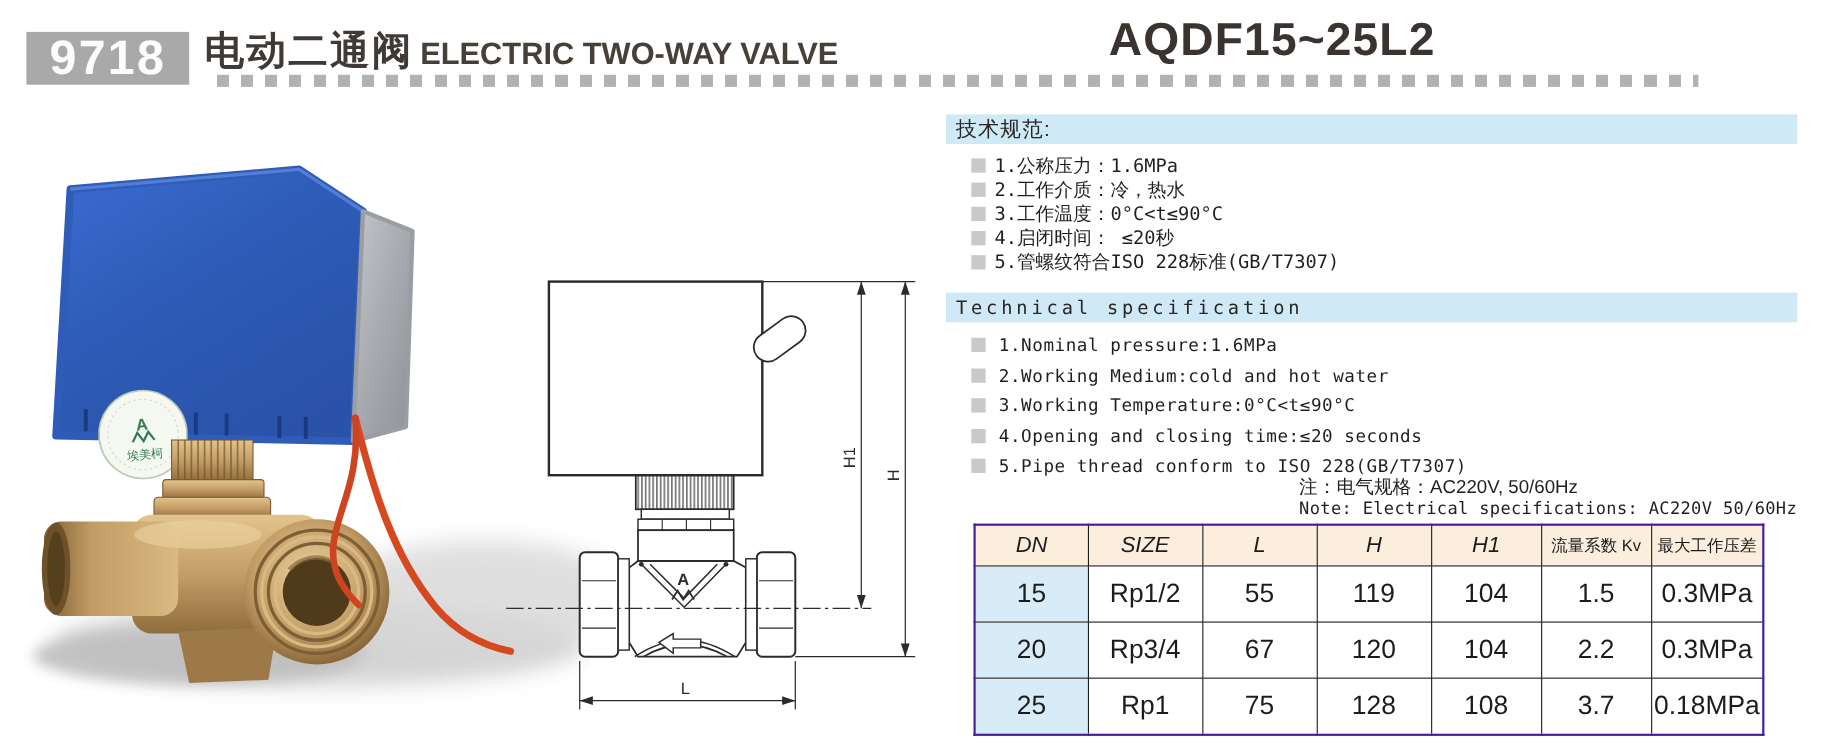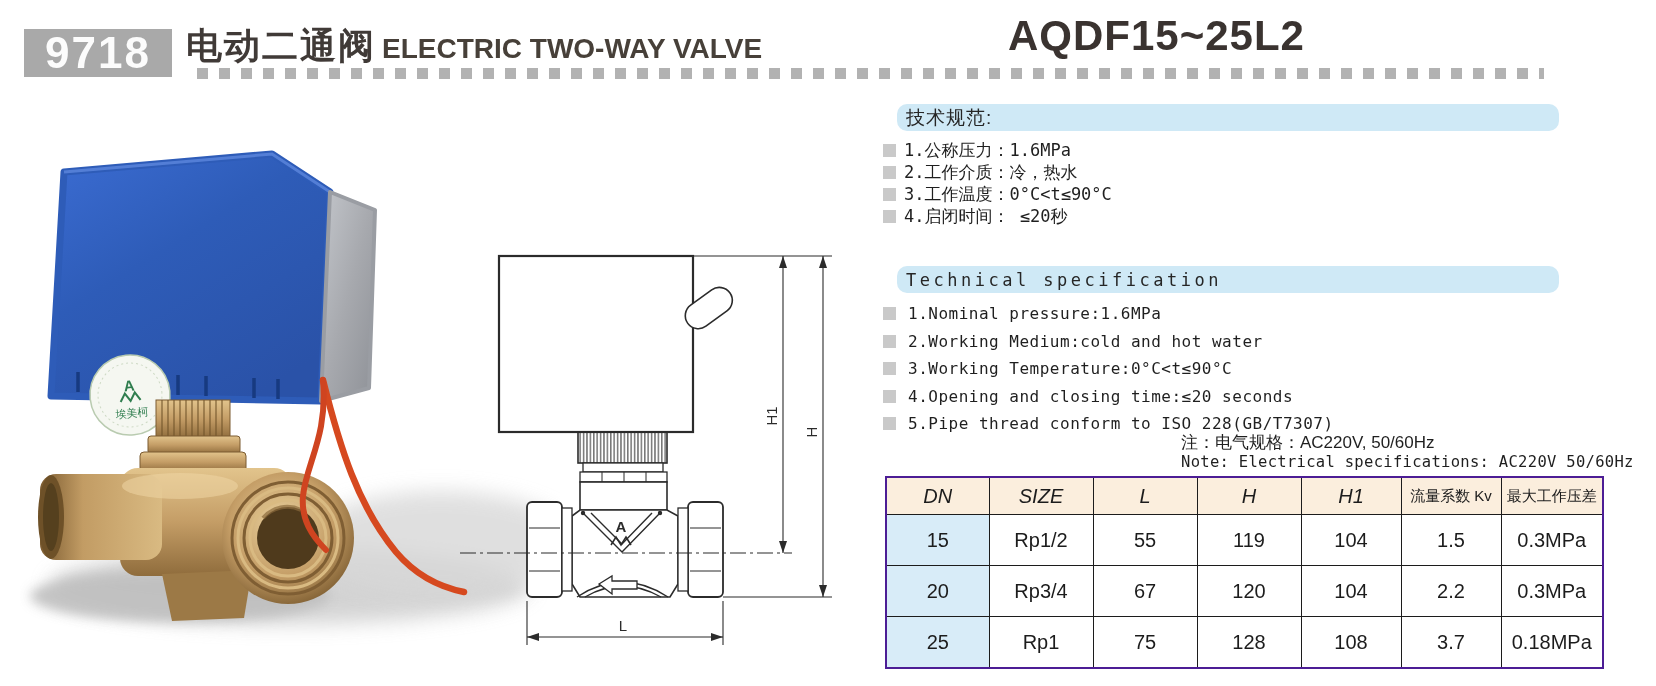--- a/index.html
+++ b/index.html
@@ -24,24 +24,23 @@
   .model{
     position:absolute;left:1008px;top:12px;font-size:42px;font-weight:700;
     color:#3a3330;letter-spacing:1px;white-space:nowrap;
   }
   .dotted-line{
     position:absolute;left:197px;top:68px;width:1347px;height:11px;
     background:repeating-linear-gradient(to right,#b2b2b2 0 11px,#ffffff 11px 22px);
   }
   
   .sec-bar{
-    position:absolute;left:897px;width:662px;height:27px;background:#cfe9f6;
+    position:absolute;left:860px;width:774px;height:27px;background:#cfe9f6;
     display:flex;align-items:center;padding-left:9px;box-sizing:border-box;
     color:#262626;
-    border-radius:10px;
   }
   .sec-bar.cn{top:104px;font-size:19px;letter-spacing:1px;}
   .sec-bar.en{top:266px;font-size:17px;font-family:"DejaVu Sans Mono",monospace;letter-spacing:3.5px;}
   .spec-list{position:absolute;left:883px;}
   .spec-list.cn{top:139px;}
   .spec-list.en{top:300px;}
   .spec-item{display:flex;align-items:center;white-space:nowrap;color:#1f1f1f;}
   .spec-list.cn .spec-item{height:22px;font-size:17px;}
   .spec-list.en .spec-item{height:27.5px;font-size:16px;letter-spacing:0.5px;}
   .spec-item .bullet{
@@ -57,21 +56,21 @@
     position:absolute;left:885px;top:476px;border-collapse:collapse;
     table-layout:fixed;font-family:"Liberation Sans",sans-serif;
     border:2px solid #4c1d95;
   }
   .spec-table th,.spec-table td{
     border:1px solid #1c1c1c;text-align:center;vertical-align:middle;
     padding:0;color:#1c1c1c;overflow:hidden;
   }
   .spec-table thead th{background:#fbeedd;height:36px;font-size:20px;font-weight:400;font-style:italic;}
   .spec-table thead th.cjk-th{font-style:normal;font-size:15px;}
-  .spec-table tbody td{height:50px;font-size:20px;background:#ffffff;}
+  .spec-table tbody td{height:50px;font-size:24px;background:#ffffff;}
   .spec-table tbody td.first-col{background:#d8ecf8;}
   
   .photo-svg{position:absolute;left:20px;top:118px;}
   .drawing-svg{position:absolute;left:440px;top:225px;}
 </style>
 </head>
 <body>
 
 <div class="page">
 
@@ -264,20 +263,24 @@
         <span class="bullet"></span>
         <span class="spec-text">2.工作介质：冷，热水</span>
       </div>
     <div class="spec-item">
         <span class="bullet"></span>
         <span class="spec-text">3.工作温度：0°C&lt;t≤90°C</span>
       </div>
     <div class="spec-item">
         <span class="bullet"></span>
         <span class="spec-text">4.启闭时间： ≤20秒</span>
+      </div>
+    <div class="spec-item">
+        <span class="bullet"></span>
+        <span class="spec-text">5.管螺纹符合ISO 228标准(GB/T7307)</span>
       </div>
   </div>
 
   <div class="sec-bar en">
     <span>Technical specification</span>
   </div>
   <div class="spec-list en">
     <div class="spec-item">
         <span class="bullet"></span>
         <span class="spec-text">1.Nominal pressure:1.6MPa</span>

